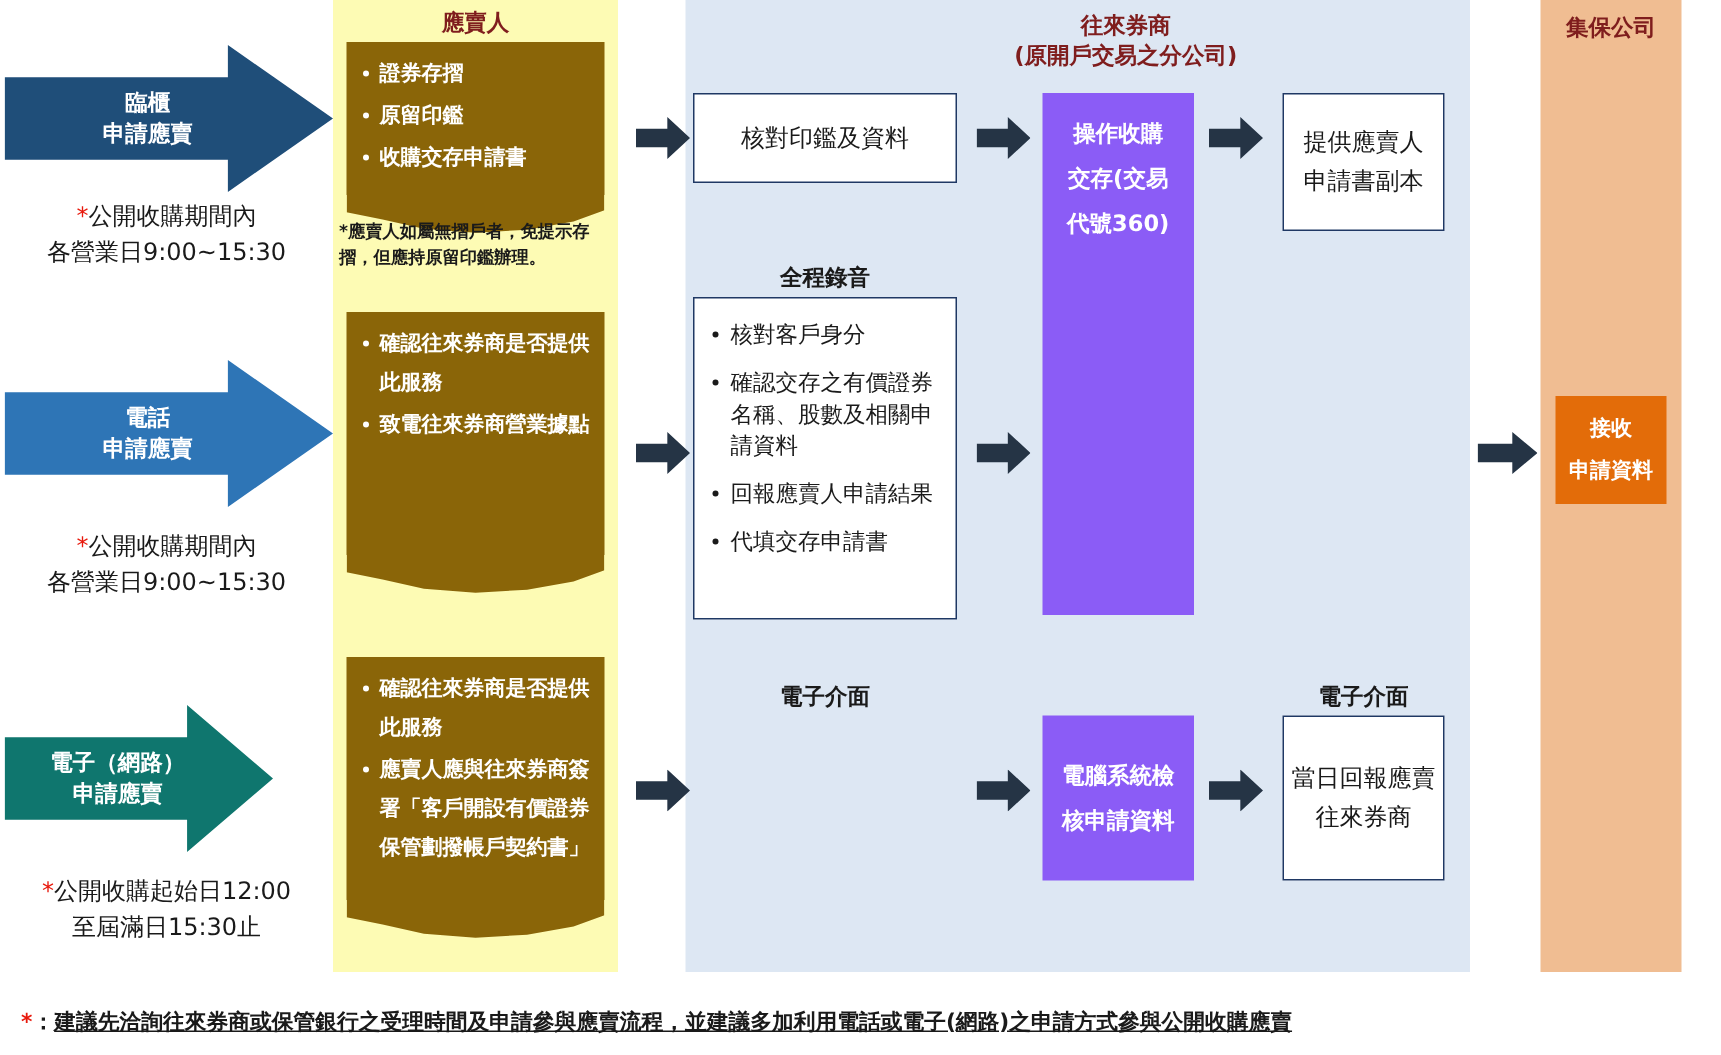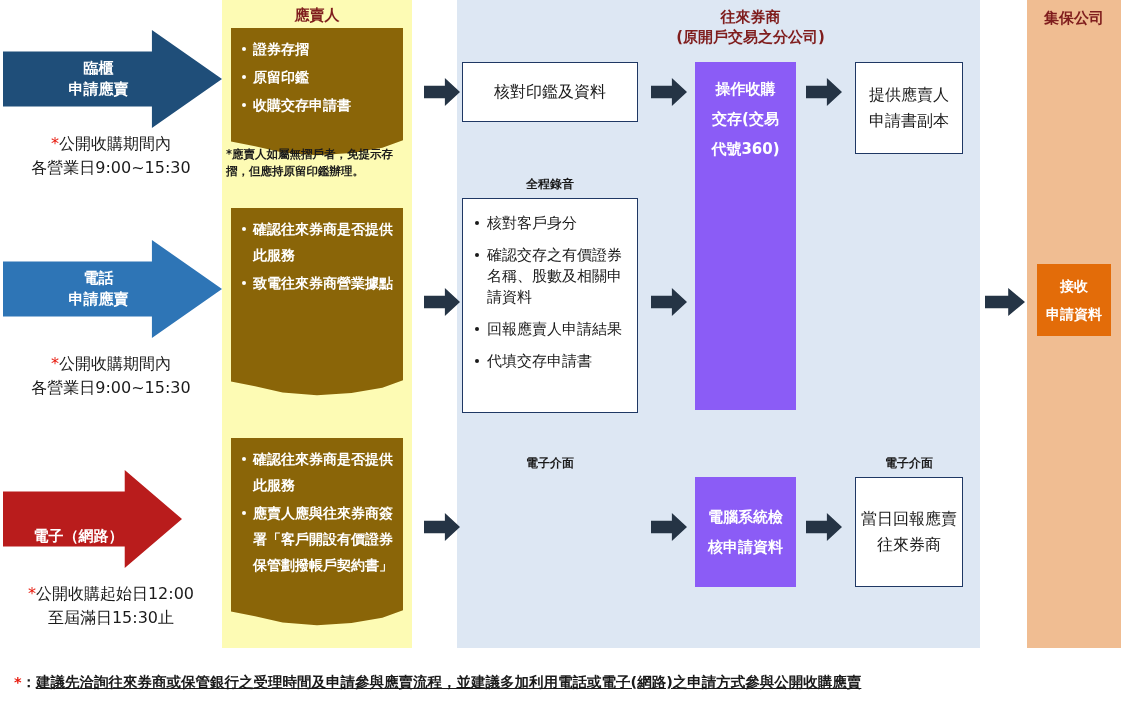--- a/index.html
+++ b/index.html
@@ -30,21 +30,21 @@
     position:absolute;
     display:flex;align-items:center;justify-content:center;
     color:#ffffff;font-weight:bold;font-size:15px;line-height:21px;
     text-align:center;
     -webkit-clip-path:polygon(0% 22%,68% 22%,68% 0%,100% 50%,68% 100%,68% 78%,0% 78%);
     clip-path:polygon(0% 22%,68% 22%,68% 0%,100% 50%,68% 100%,68% 78%,0% 78%);
   }
   .chev span{transform:translateX(-14px);}
   .chev-1{left:3px;top:30px;width:219px;height:98px;background:#1f4e79;}
   .chev-2{left:3px;top:240px;width:219px;height:98px;background:#2e75b6;}
-  .chev-3{left:3px;top:470px;width:179px;height:98px;background:#b91c1c;align-items:flex-end;}
+  .chev-3{left:3px;top:470px;width:179px;height:98px;background:#0f766e;}
 
   
   .cap{
     position:absolute;text-align:center;
     font-size:16px;line-height:24px;color:#1a1a1a;
     font-family:"DejaVu Sans","Liberation Sans",sans-serif;
   }
   .cap .star{color:#e8190c;}
   .cap-1{left:0px;top:132px;width:222px;}
   .cap-2{left:0px;top:352px;width:222px;}
@@ -92,21 +92,21 @@
   .wbox li{position:relative;padding-left:14px;margin-bottom:11px;
     font-size:15px;line-height:21px;}
   .wbox li:last-child{margin-bottom:0;}
   .wbox li:before{
     content:"";position:absolute;left:2px;top:8px;
     width:4px;height:4px;background:#1a1a1a;border-radius:50%;
   }
 
   .box-label{
     position:absolute;text-align:center;font-weight:bold;
-    font-size:12px;color:#1a1a1a;
+    font-size:15px;color:#1a1a1a;
   }
 
   .wb-1{left:462px;top:62px;width:176px;height:60px;}
   .wb-2{left:462px;top:198px;width:176px;height:215px;padding:14px 8px 0 10px;}
   .wb-3{left:855px;top:62px;width:108px;height:92px;}
   .wb-4{left:462px;top:477px;width:176px;height:110px;padding:12px 8px 0 10px;}
   .wb-5{left:855px;top:477px;width:108px;height:110px;}
 
   .lbl-rec{left:462px;top:176px;width:176px;}
   .lbl-ei1{left:462px;top:455px;width:176px;}

